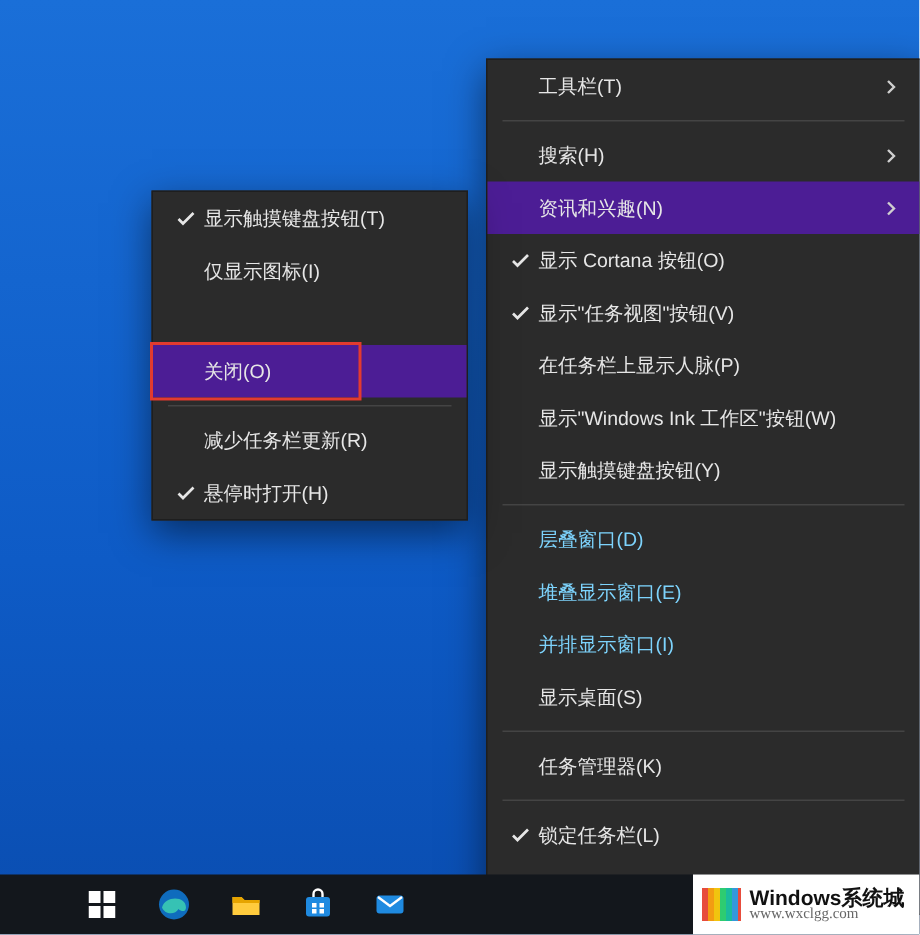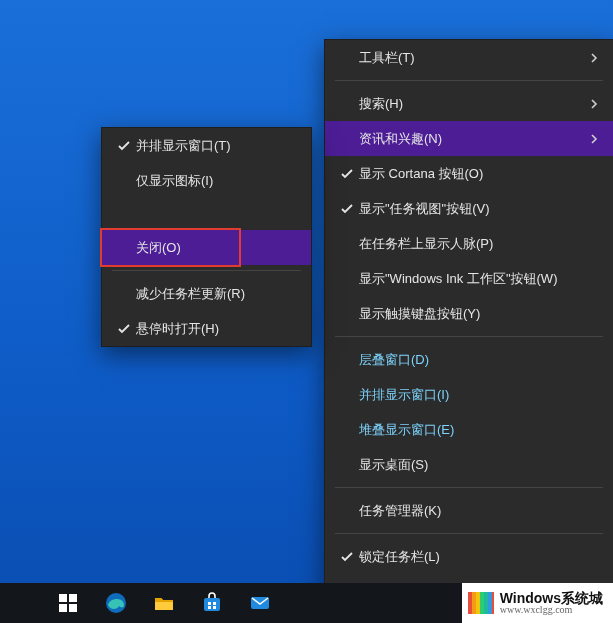--- a/index.html
+++ b/index.html
@@ -160,25 +160,25 @@
         <span class="check"></span>
         <span class="label">显示触摸键盘按钮(Y)</span>
       </div>
       <div class="menu-sep"></div>
       <div class="menu-item disabled">
         <span class="check"></span>
         <span class="label">层叠窗口(D)</span>
       </div>
       <div class="menu-item disabled">
         <span class="check"></span>
+        <span class="label">堆叠显示窗口(E)</span>
+      </div>
+      <div class="menu-item disabled">
+        <span class="check"></span>
         <span class="label">并排显示窗口(I)</span>
-      </div>
-      <div class="menu-item disabled">
-        <span class="check"></span>
-        <span class="label">堆叠显示窗口(E)</span>
       </div>
       <div class="menu-item">
         <span class="check"></span>
         <span class="label">显示桌面(S)</span>
       </div>
       <div class="menu-sep"></div>
       <div class="menu-item">
         <span class="check"></span>
         <span class="label">任务管理器(K)</span>
       </div>
@@ -211,21 +211,21 @@
       </div>
     </div>
 
   <div class="context-menu menu-sub" id="menu-sub">
       <div class="menu-item">
         <span class="check">
           <svg width="14" height="14" viewBox="0 0 14 14">
             <path d="M2 7l3 3 7-7" stroke="#e6e6e6" stroke-width="1.8" fill="none"></path>
           </svg>
         </span>
-        <span class="label">并排显示窗口(T)</span>
+        <span class="label">显示触摸键盘按钮(T)</span>
       </div>
       <div class="menu-item">
         <span class="check"></span>
         <span class="label">仅显示图标(I)</span>
       </div>
       <div style="position: relative; margin-top: 32px;">
         <div class="menu-item hover">
           <span class="check"></span>
           <span class="label">关闭(O)</span>
         </div>

